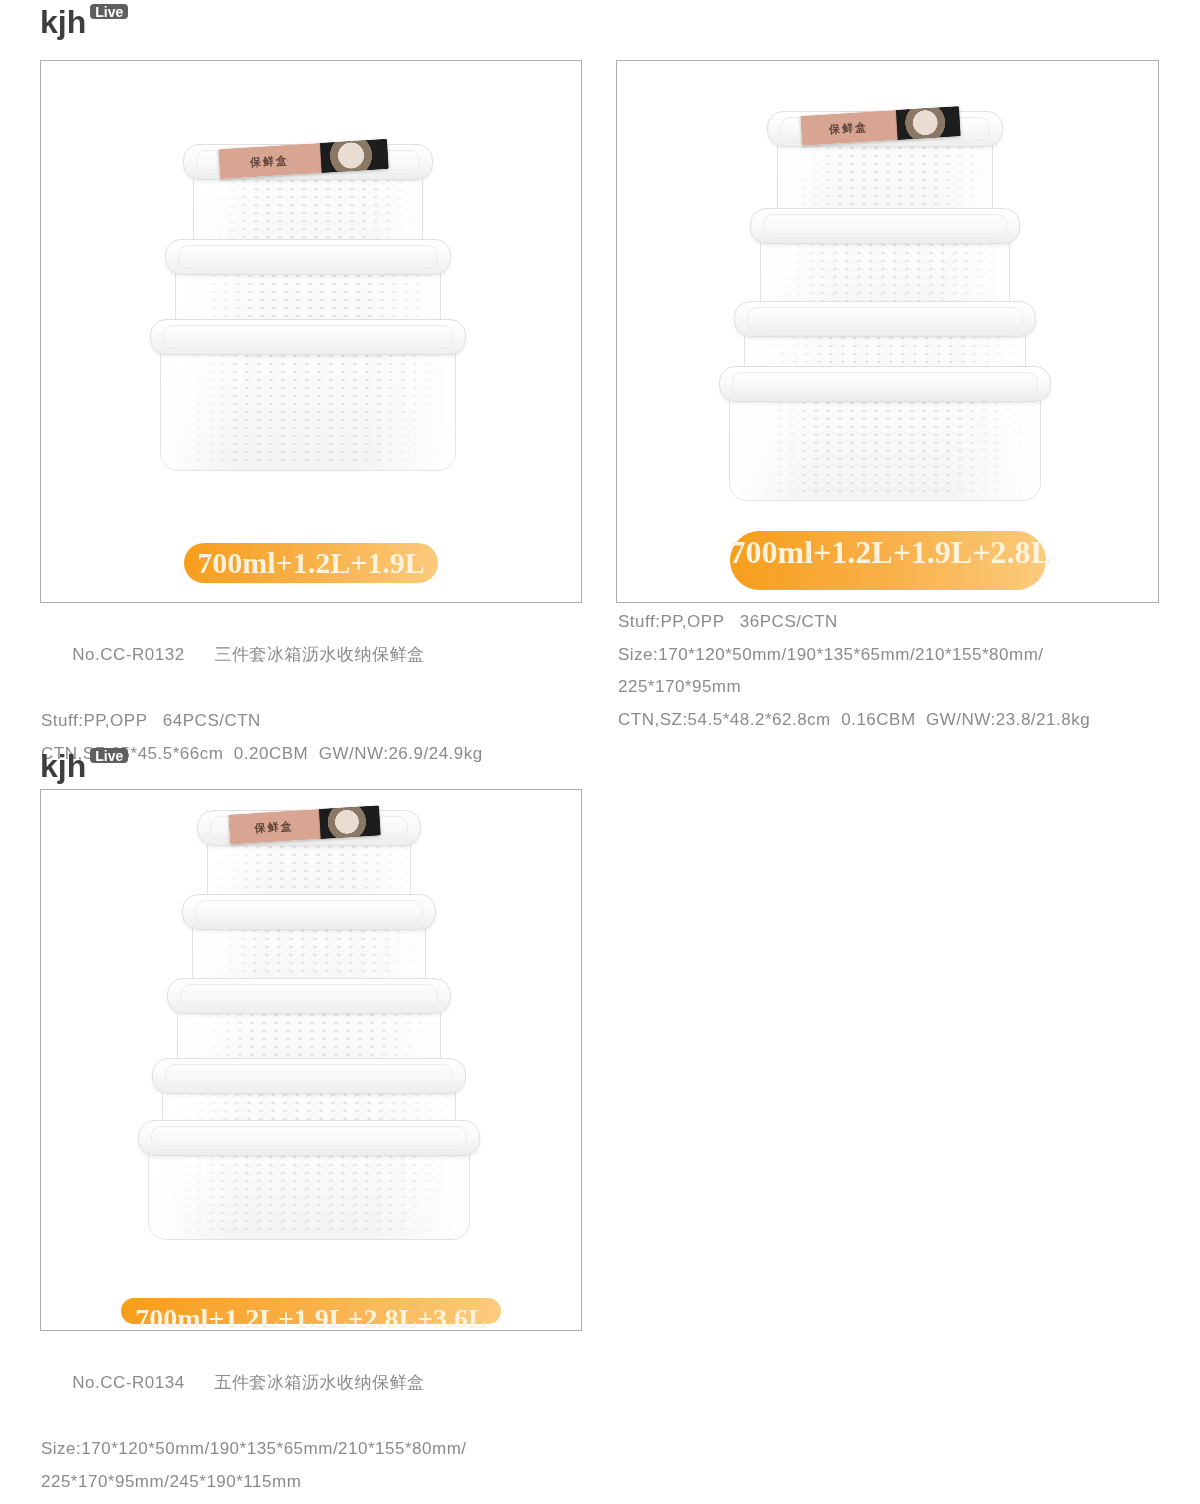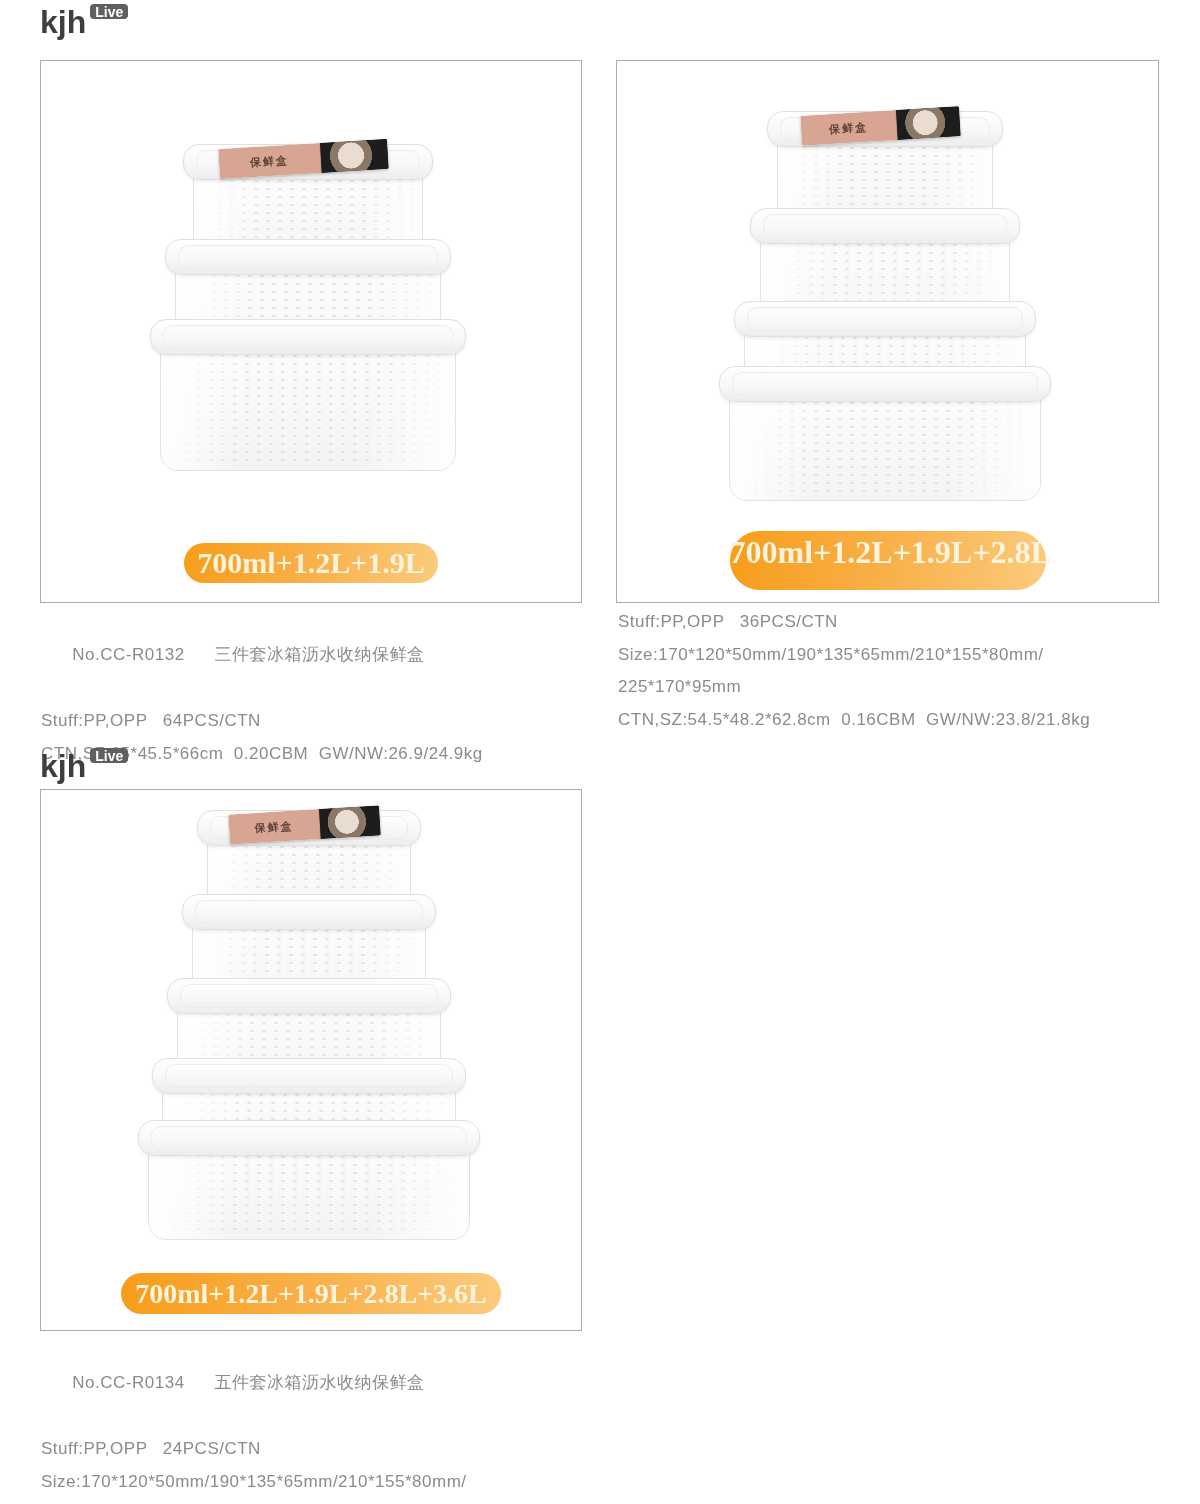--- a/index.html
+++ b/index.html
@@ -49,21 +49,21 @@
   .lab-photo{flex:1;background:#1D1D1D;
        background-image:radial-gradient(circle at 45% 48%,#E8DDD0 0 32%,#8A7765 33% 52%,#1D1D1D 53%);}
 
   
   .badge{position:absolute;left:50%;transform:translateX(-50%);
        background:linear-gradient(95deg,#F79D1B 0%,#F9B14B 52%,#FBCB7D 100%);
        color:#FCF3DC;border-radius:40px;text-align:center;
        font-family:"Liberation Serif",serif;font-weight:bold;}
   #card-1 .badge{top:450px;width:254px;height:40px;line-height:40px;font-size:30px;margin-top:32px;}
   #card-2 .badge{top:470px;width:316px;height:59px;line-height:42px;font-size:32px;}
-  #card-3 .badge{top:483px;width:380px;height:41px;line-height:41px;font-size:28px;}
+  #card-3 .badge{top:508px;width:380px;height:26px;line-height:41px;font-size:28px;}
 
   
   .details{position:absolute;color:#8B8B8B;font-size:17px;letter-spacing:0.5px;}
   .details .line{line-height:32.7px;white-space:pre-wrap;}
   .details .name{margin-left:30px;font-family:Liberation Mono, monospace;}
   #details-1{left:41px;top:606px;}
   #details-2{left:618px;top:606px;}
   #details-3{left:41px;top:1334px;}
 </style>
 </head>
@@ -195,19 +195,18 @@
           </div>
         </div>
       </div>
     <div class="badge">700ml+1.2L+1.9L+2.8L+3.6L</div>
   </div>
 
   <div class="details" id="details-3">
     <div class="line">
       <span>No.CC-R0134</span><span class="name">五件套冰箱沥水收纳保鲜盒</span>
     </div>
-    <div class="line">Stuff:PP,OPP   24PCS/CTN</div>
     <div class="line">Size:170*120*50mm/190*135*65mm/210*155*80mm/</div>
     <div class="line">225*170*95mm/245*190*115mm</div>
 
   </div>
 
 </div>
 
 </body></html>

